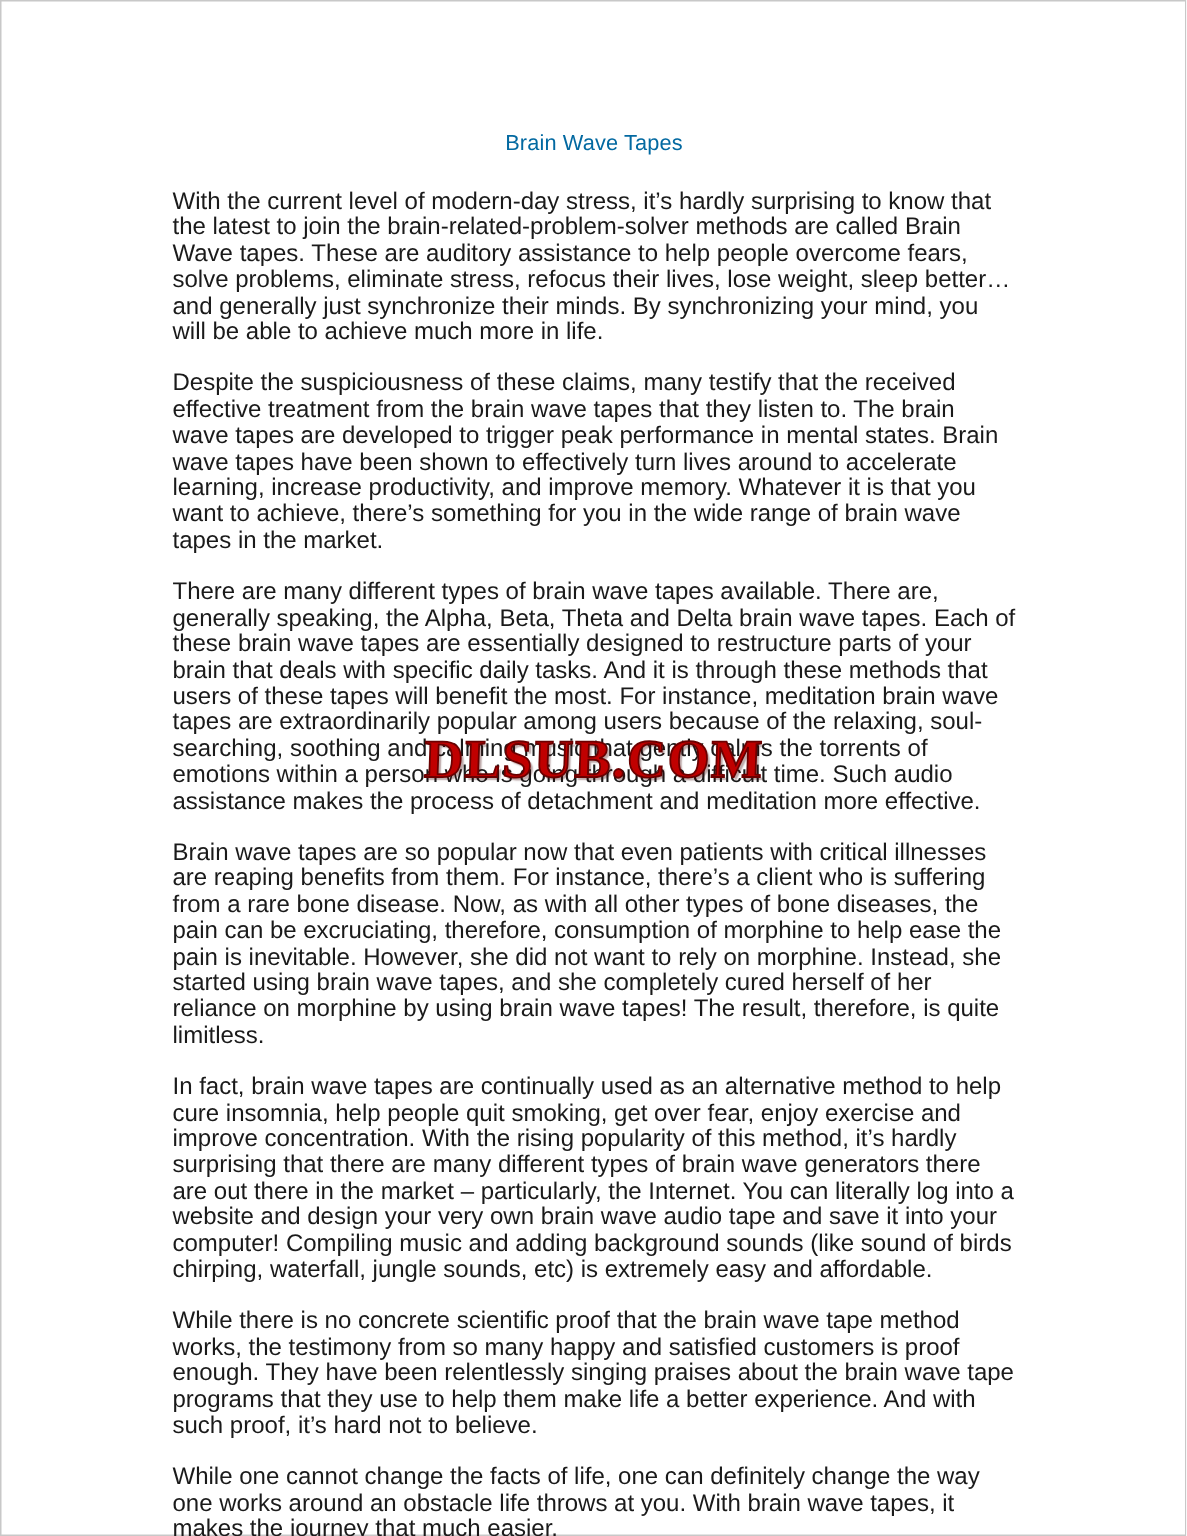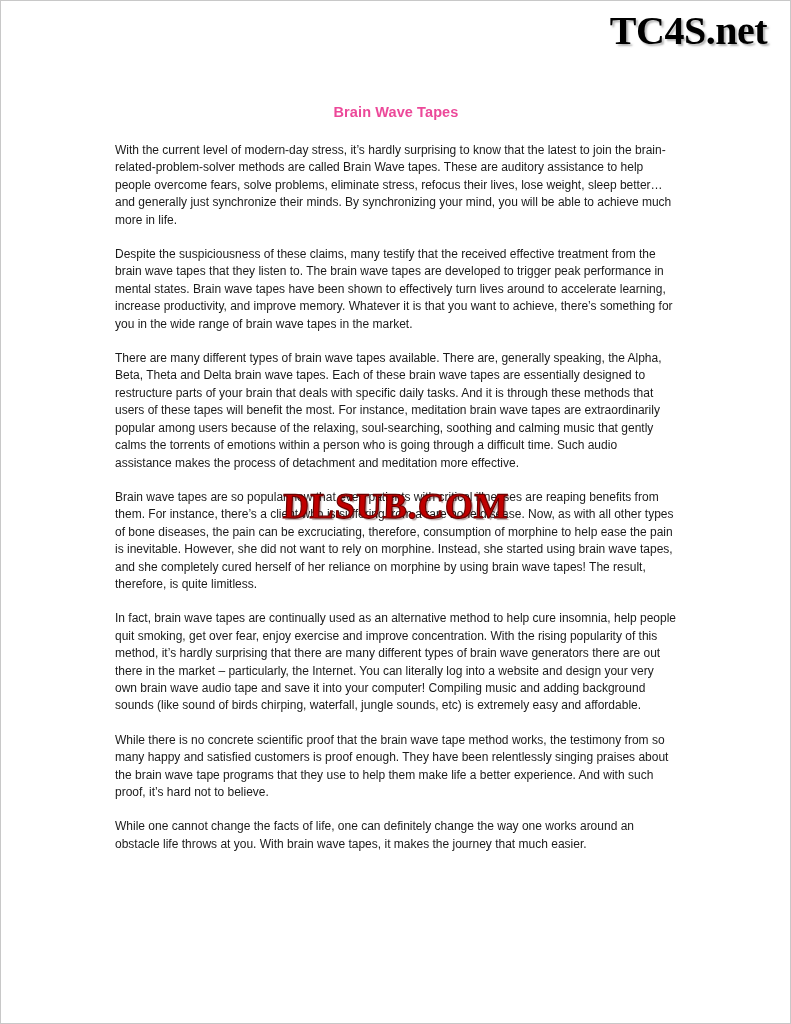--- a/index.html
+++ b/index.html
@@ -43,27 +43,27 @@
   }
   .doc-body {
     position: absolute;
     left: 115px;
     top: 88px;
     width: 562px;
   }
   .doc-title {
     text-align: center;
     font-size: 14.5px;
-    font-weight: bold;
-    color: #ec4899;
-    margin: 16px 0 22px 0;
+    font-weight: normal;
+    color: #0369a1;
+    margin: 0 0 22px 0;
     letter-spacing: 0.1px;
   }
   .para {
-    font-size: 12px;
+    font-size: 16px;
     line-height: 17.4px;
     color: #1a1a1a;
     margin: 0 0 17px 0;
     text-align: left;
   }
   .watermark {
     position: absolute;
     left: 50%;
     top: 487px;
     transform: translateX(-50%) skewX(-2deg);
@@ -91,21 +91,20 @@
     white-space: nowrap;
   }
 </style>
 </head>
 <body>
 
 <div class="page">
 
   <div class="page-border"></div>
 
-  <div class="header-brand">TC4S.net</div>
 
   <div class="doc-body">
 
     <h1 class="doc-title">Brain Wave Tapes</h1>
 
     <p class="para">With the current level of modern-day stress, it’s hardly surprising to know that the latest to join the brain-related-problem-solver methods are called Brain Wave tapes. These are auditory assistance to help people overcome fears, solve problems, eliminate stress, refocus their lives, lose weight, sleep better…and generally just synchronize their minds. By synchronizing your mind, you will be able to achieve much more in life.</p>
     <p class="para">Despite the suspiciousness of these claims, many testify that the received effective treatment from the brain wave tapes that they listen to. The brain wave tapes are developed to trigger peak performance in mental states. Brain wave tapes have been shown to effectively turn lives around to accelerate learning, increase productivity, and improve memory. Whatever it is that you want to achieve, there’s something for you in the wide range of brain wave tapes in the market.</p>
     <p class="para">There are many different types of brain wave tapes available. There are, generally speaking, the Alpha, Beta, Theta and Delta brain wave tapes. Each of these brain wave tapes are essentially designed to restructure parts of your brain that deals with specific daily tasks. And it is through these methods that users of these tapes will benefit the most. For instance, meditation brain wave tapes are extraordinarily popular among users because of the relaxing, soul-searching, soothing and calming music that gently calms the torrents of emotions within a person who is going through a difficult time. Such audio assistance makes the process of detachment and meditation more effective.</p>
     <p class="para">Brain wave tapes are so popular now that even patients with critical illnesses are reaping benefits from them. For instance, there’s a client who is suffering from a rare bone disease. Now, as with all other types of bone diseases, the pain can be excruciating, therefore, consumption of morphine to help ease the pain is inevitable. However, she did not want to rely on morphine. Instead, she started using brain wave tapes, and she completely cured herself of her reliance on morphine by using brain wave tapes! The result, therefore, is quite limitless.</p>
     <p class="para">In fact, brain wave tapes are continually used as an alternative method to help cure insomnia, help people quit smoking, get over fear, enjoy exercise and improve concentration. With the rising popularity of this method, it’s hardly surprising that there are many different types of brain wave generators there are out there in the market – particularly, the Internet. You can literally log into a website and design your very own brain wave audio tape and save it into your computer! Compiling music and adding background sounds (like sound of birds chirping, waterfall, jungle sounds, etc) is extremely easy and affordable.</p>

